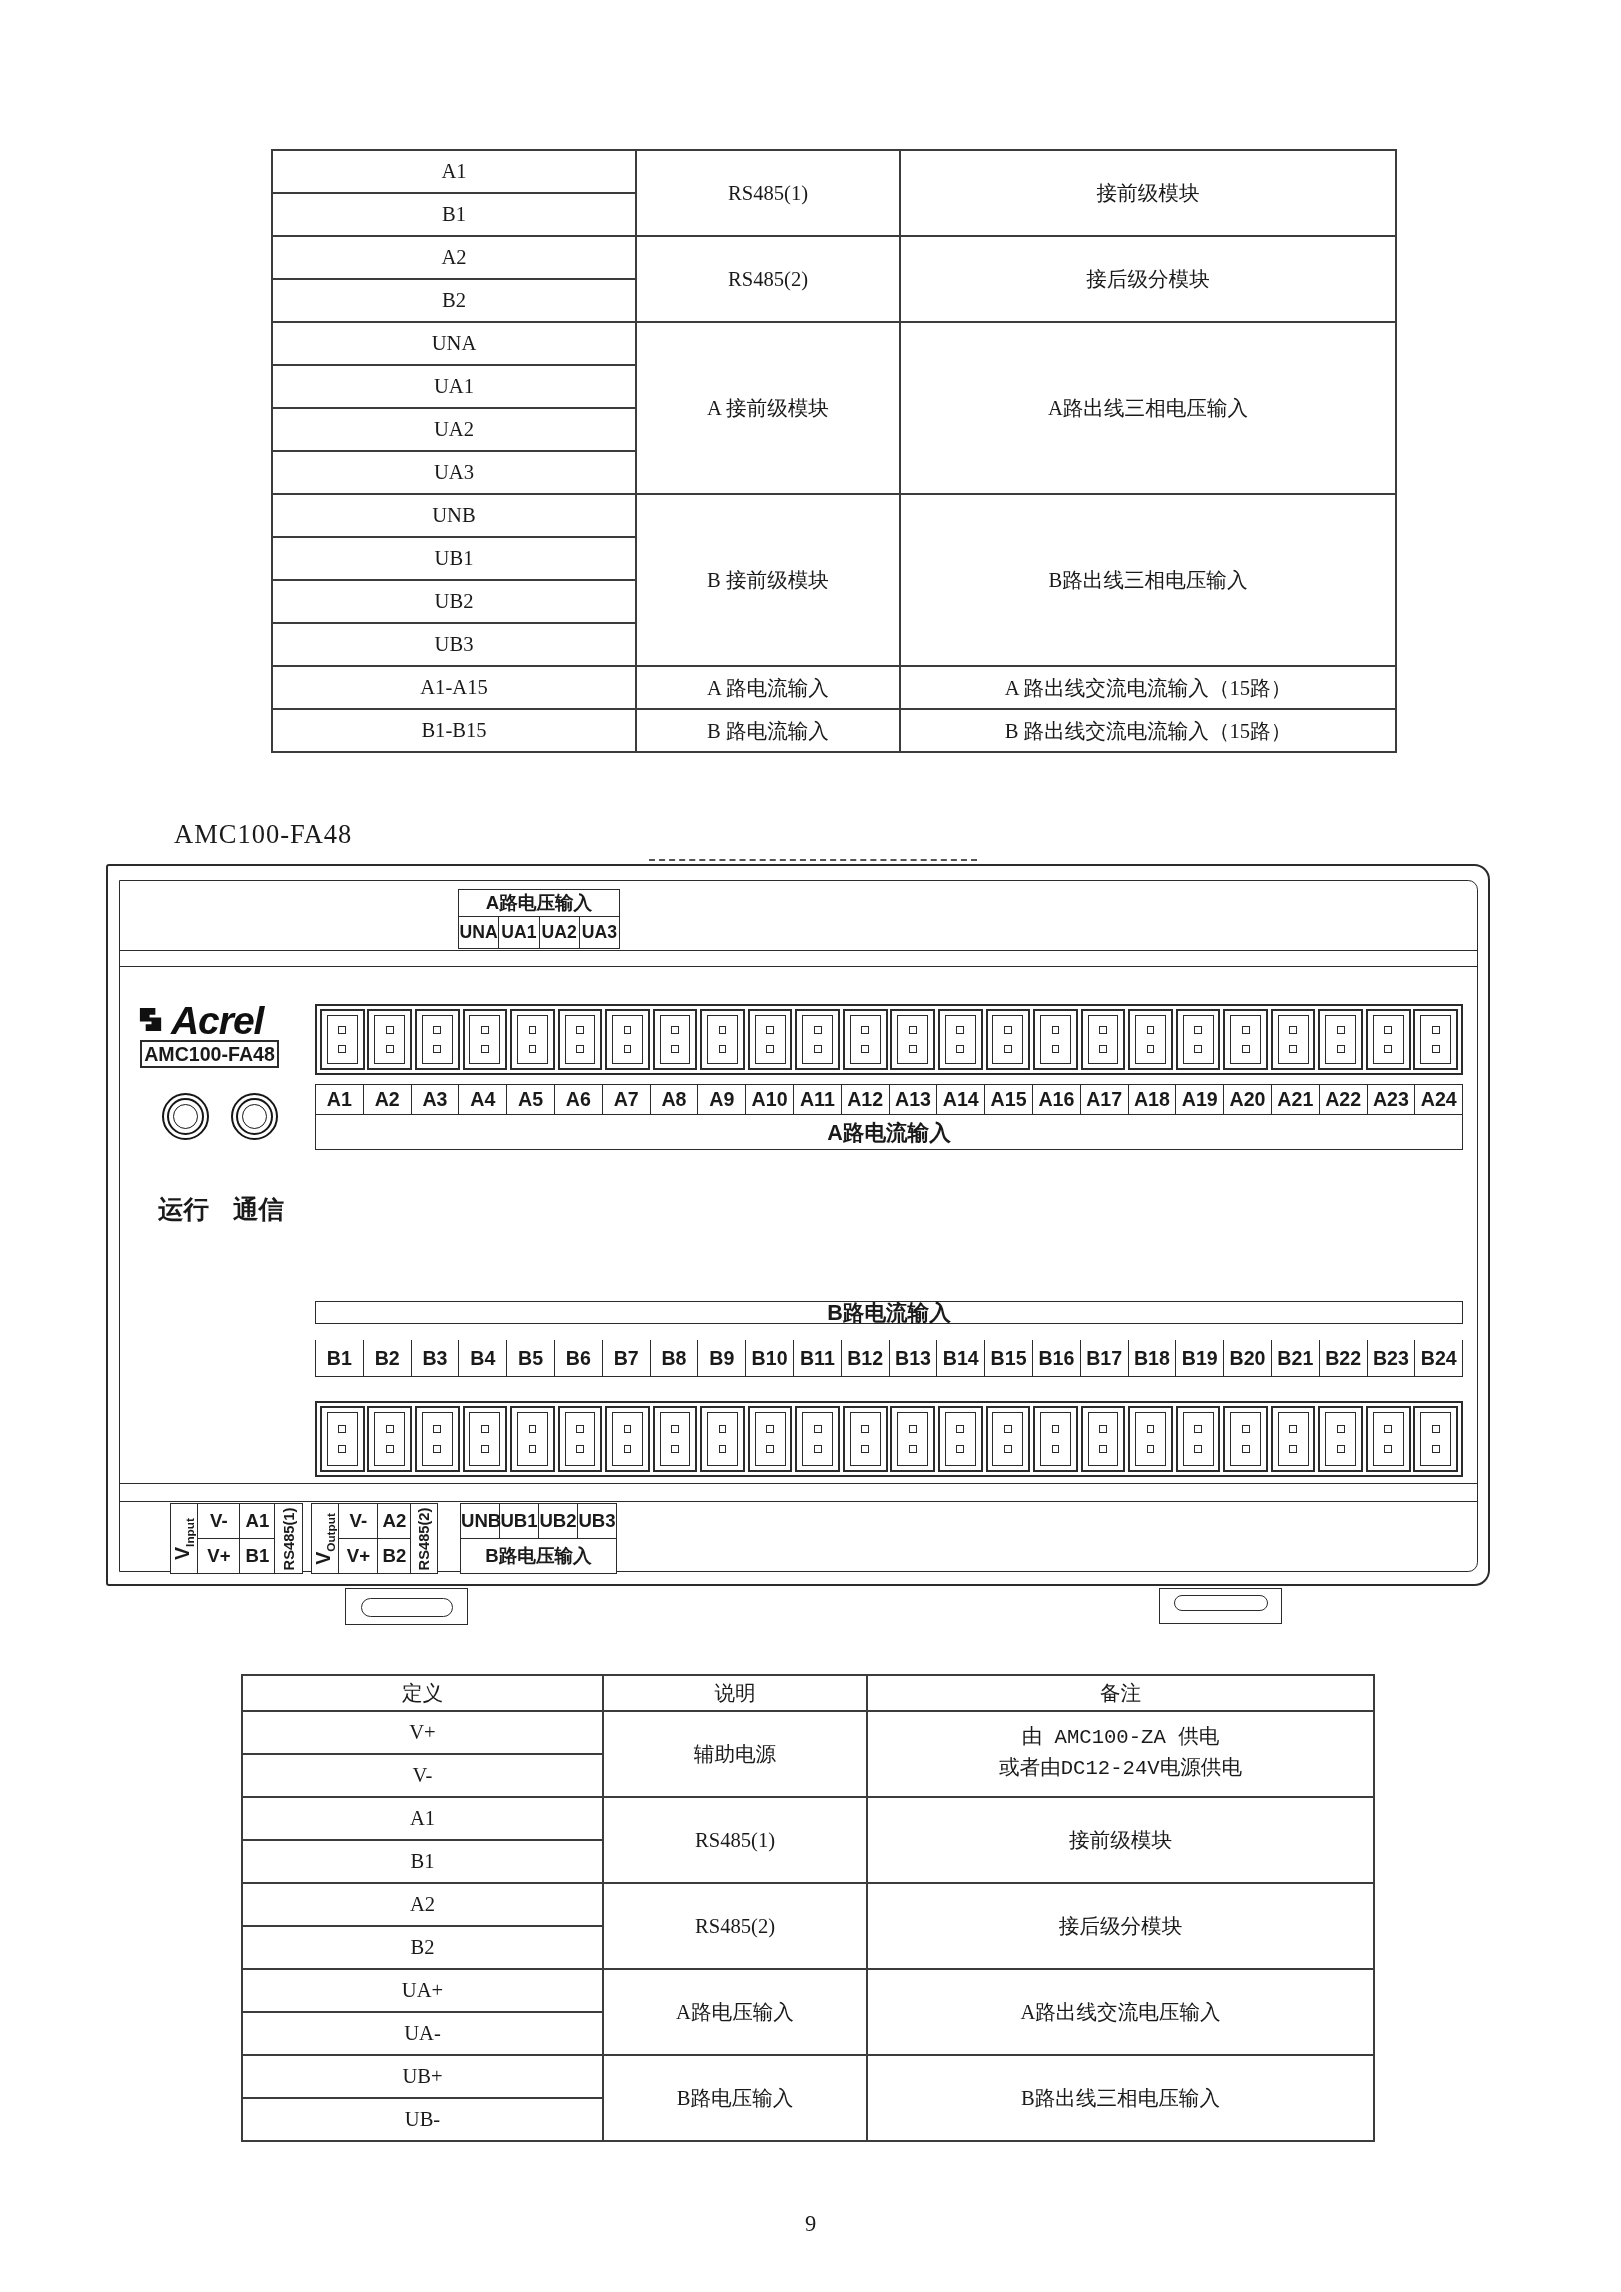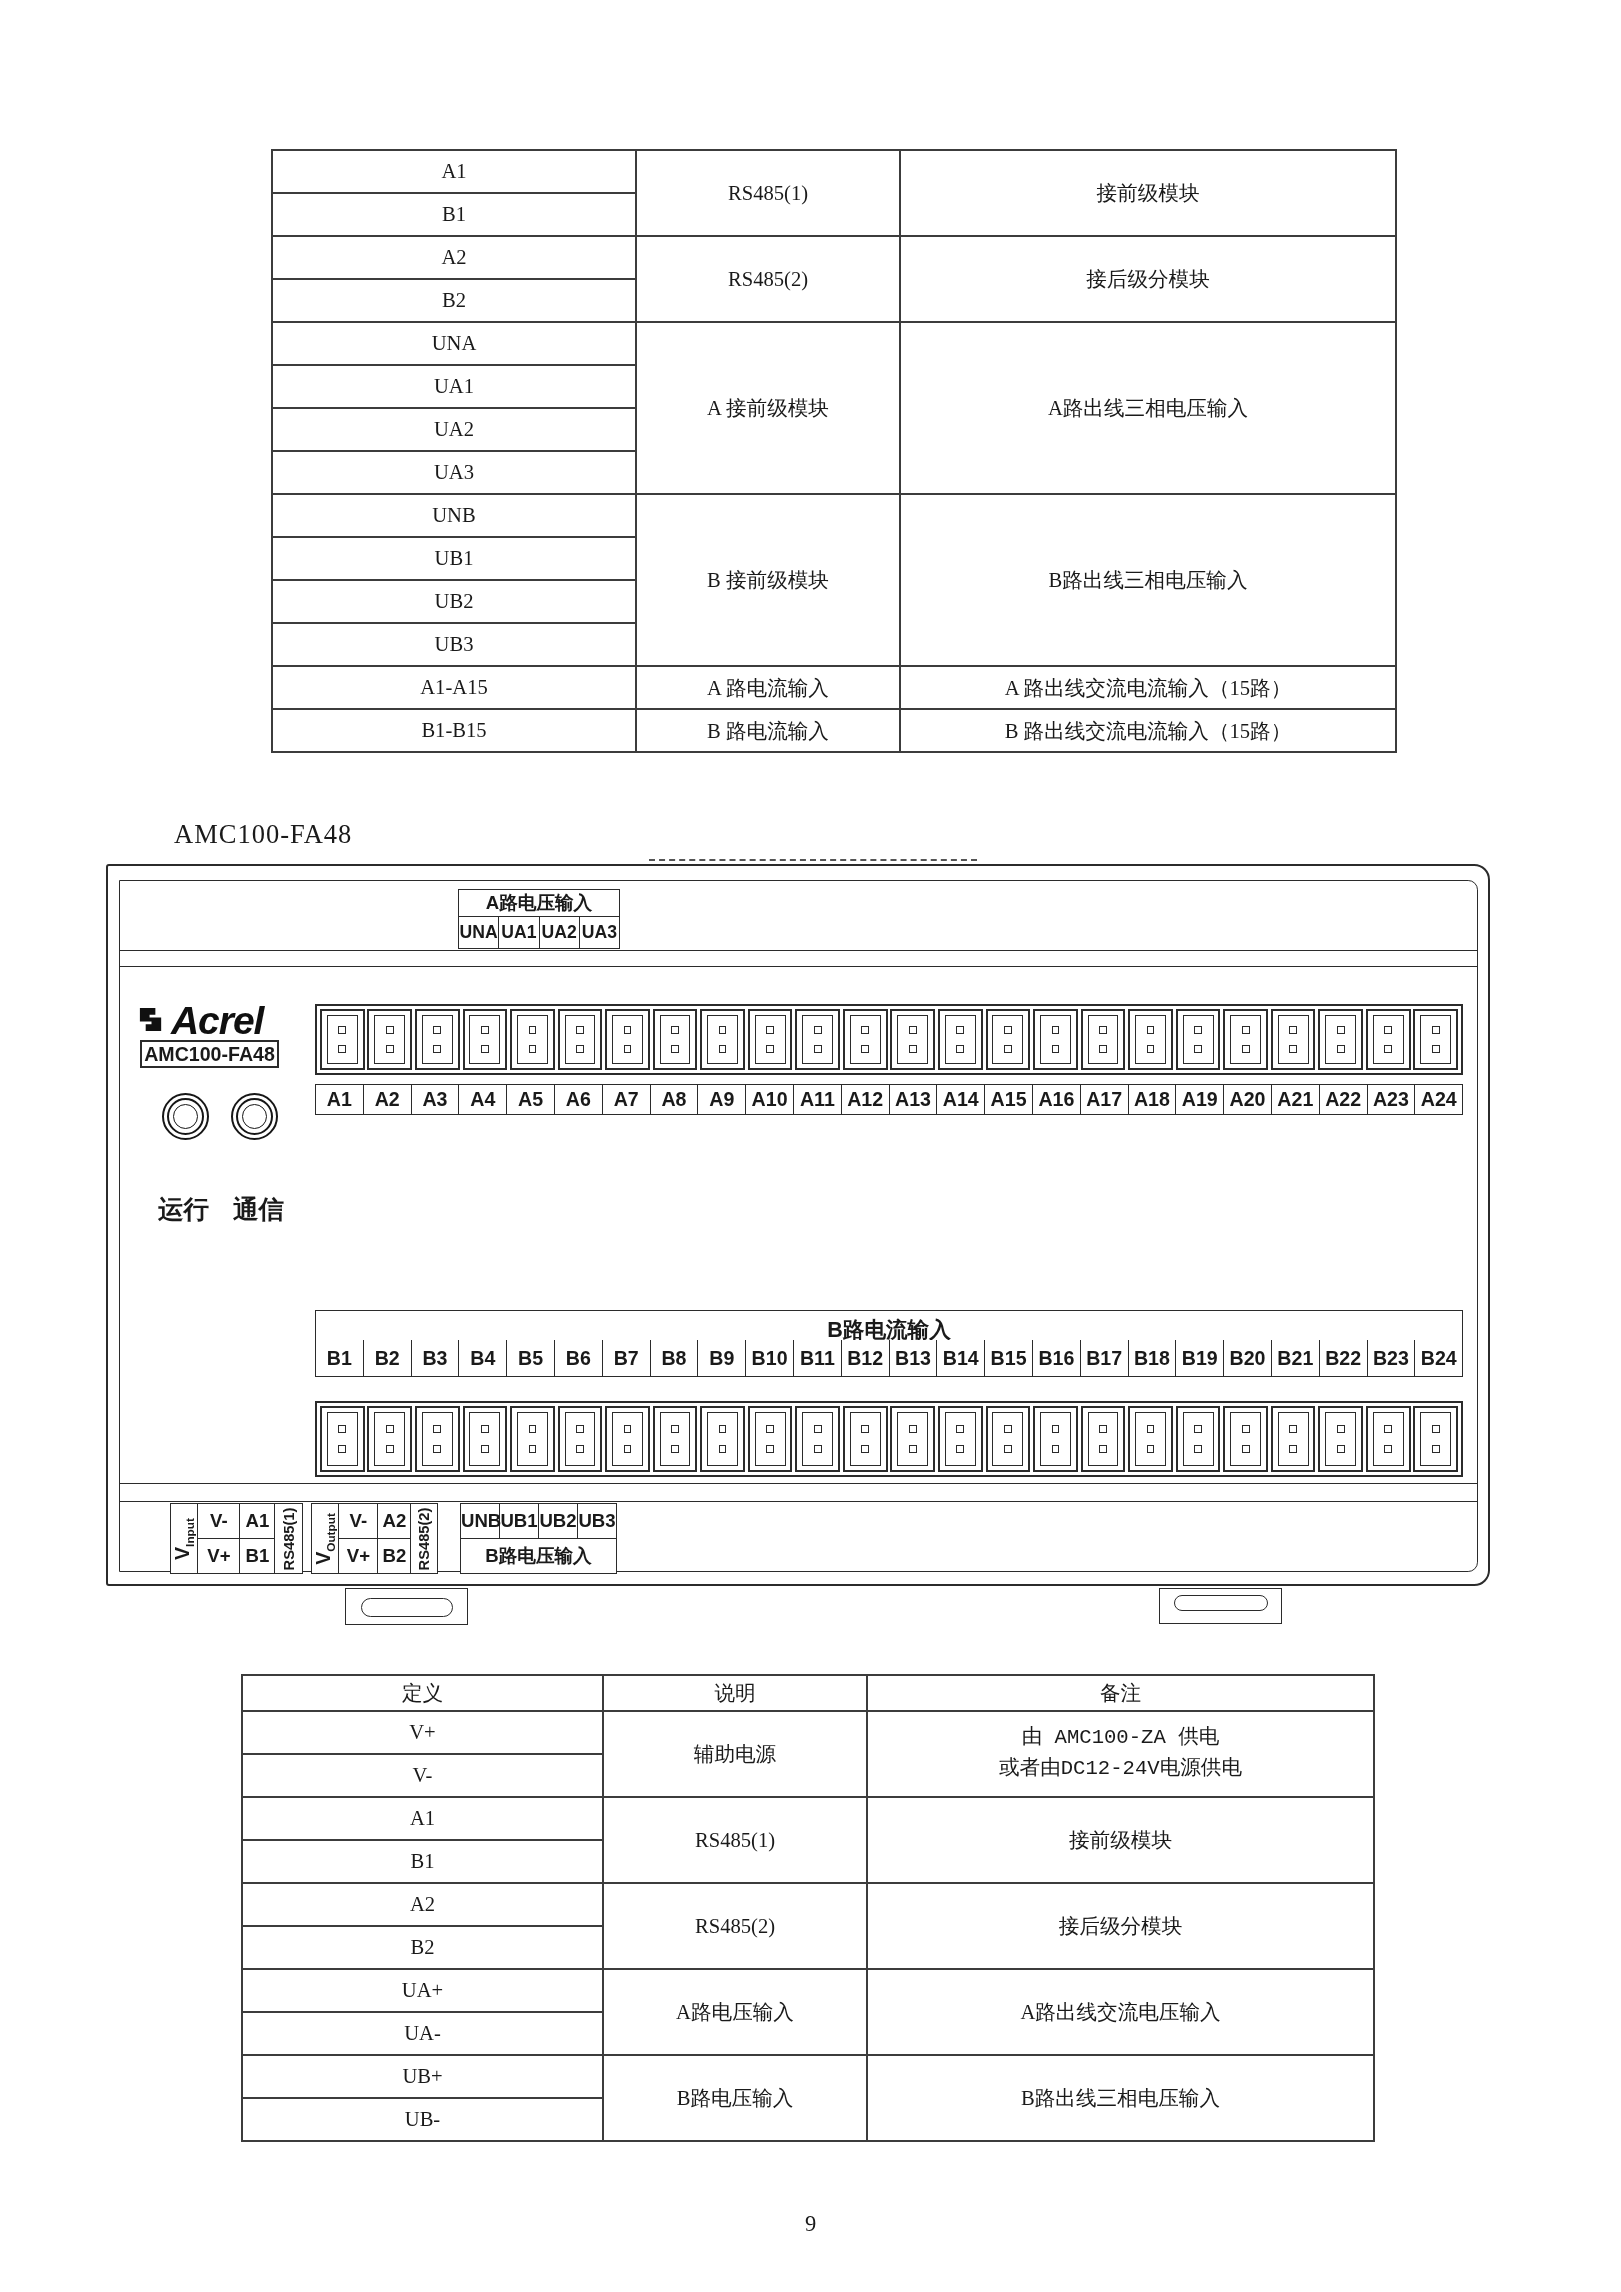--- a/index.html
+++ b/index.html
@@ -349,22 +349,23 @@
       <div class="cell">A16</div>
       <div class="cell">A17</div>
       <div class="cell">A18</div>
       <div class="cell">A19</div>
       <div class="cell">A20</div>
       <div class="cell">A21</div>
       <div class="cell">A22</div>
       <div class="cell">A23</div>
       <div class="cell">A24</div>
     </div>
-
-  <div class="band" style="left:207px; top:444px; width:1148px; height:39px;">B路电流输入</div>
+  <div class="band below" style="left:207px; top:249px; width:1148px; height:35px;">A路电流输入</div>
+
+  <div class="band" style="left:207px; top:435px; width:1148px; height:23px;">B路电流输入</div>
   <div class="label-row below" style="left:207px; top:474px; width:1148px; height:37px;">
       <div class="cell">B1</div>
       <div class="cell">B2</div>
       <div class="cell">B3</div>
       <div class="cell">B4</div>
       <div class="cell">B5</div>
       <div class="cell">B6</div>
       <div class="cell">B7</div>
       <div class="cell">B8</div>
       <div class="cell">B9</div>

